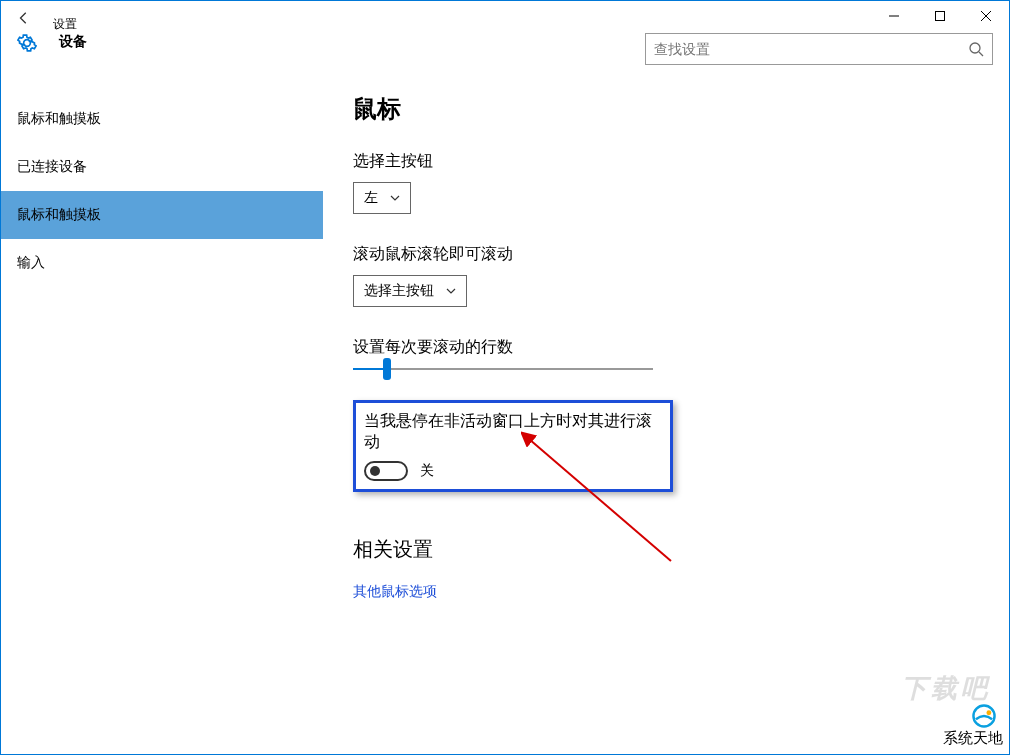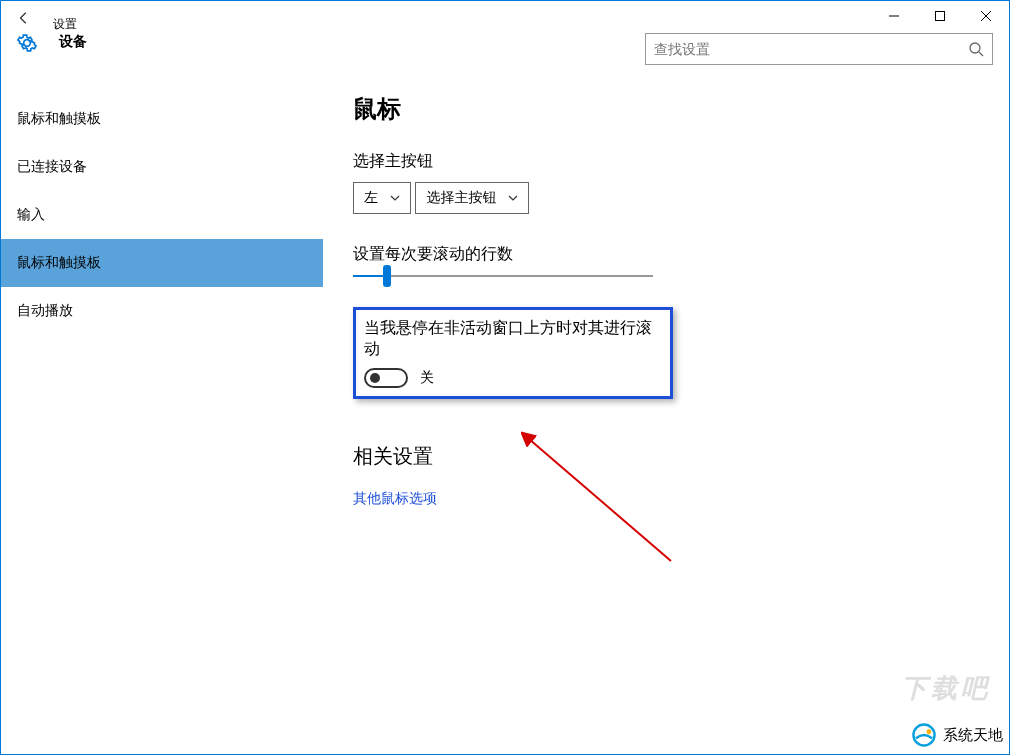--- a/index.html
+++ b/index.html
@@ -31,21 +31,21 @@
   .slider-track::before { content: ''; position: absolute; left: 0; top: 0; height: 2px; width: 30px; background: #0078d7; }
   .slider-thumb { position: absolute; left: 30px; top: -10px; width: 8px; height: 22px; background: #0078d7; border-radius: 3px; cursor: pointer; }
   .highlight-box { border: 3px solid #1d4ed8; padding: 8px 8px 8px 8px; width: 320px; margin-top: 0; box-shadow: 3px 3px 6px rgba(0,0,0,0.3); }
   .toggle-row { display: flex; align-items: center; margin-top: 8px; }
   .toggle { width: 44px; height: 20px; border: 2px solid #333; border-radius: 10px; position: relative; cursor: pointer; }
   .toggle-knob { width: 10px; height: 10px; background: #333; border-radius: 50%; position: absolute; left: 4px; top: 3px; }
   .toggle-label { margin-left: 12px; font-size: 14px; }
   .section-title { font-size: 20px; font-weight: 400; margin: 44px 0 20px; }
   .link { color: #1d4ed8; font-size: 14px; cursor: pointer; }
   .arrow-annot { position: absolute; pointer-events: none; }
-  .watermark { position: absolute; right: 6px; bottom: 6px; display: flex; align-items: center; font-size: 15px; }
+  .watermark { position: absolute; right: 6px; bottom: 6px; display: flex; align-items: flex-end; font-size: 15px; flex-direction: column; }
   .watermark .globe { width: 26px; height: 26px; margin-right: 6px; }
   .download-wm { position: absolute; right: 18px; bottom: 48px; font-size: 26px; font-style: italic; font-weight: 800; color: rgba(200,200,200,0.6); letter-spacing: 4px; }
 </style>
 </head>
 <body>
 
 <div class="window">
 
   <div class="titlebar">
     <div class="back-btn">
@@ -89,42 +89,40 @@
   </div>
 
   <div class="body">
     <div class="sidebar">
       <div class="side-item">
           <span>鼠标和触摸板</span>
         </div>
       <div class="side-item">
           <span>已连接设备</span>
         </div>
-      <div class="side-item">
-          <span>输入</span>
-        </div>
       <div class="side-item selected">
           <span>鼠标和触摸板</span>
         </div>
       <div class="side-item">
-          <span>自动播放</span>
+          <span>输入</span>
         </div>
     </div>
 
     <div class="content">
       <h1 class="page-title">鼠标</h1>
 
       <div class="setting-label">选择主按钮</div>
       <div class="select-box">
         <span>左</span>
         <svg class="chev" width="10" height="6" viewBox="0 0 10 6">
             <path d="M1 1 L5 5 L9 1" stroke="#333" stroke-width="1.2" fill="none"></path>
           </svg>
       </div>
 
+      <div class="setting-label">滚动鼠标滚轮即可滚动</div>
       <div class="select-box">
         <span>选择主按钮</span>
         <svg class="chev" width="10" height="6" viewBox="0 0 10 6">
             <path d="M1 1 L5 5 L9 1" stroke="#333" stroke-width="1.2" fill="none"></path>
           </svg>
       </div>
 
       <div class="setting-label">设置每次要滚动的行数</div>
       <div class="slider-track">
         <div class="slider-thumb"></div>

